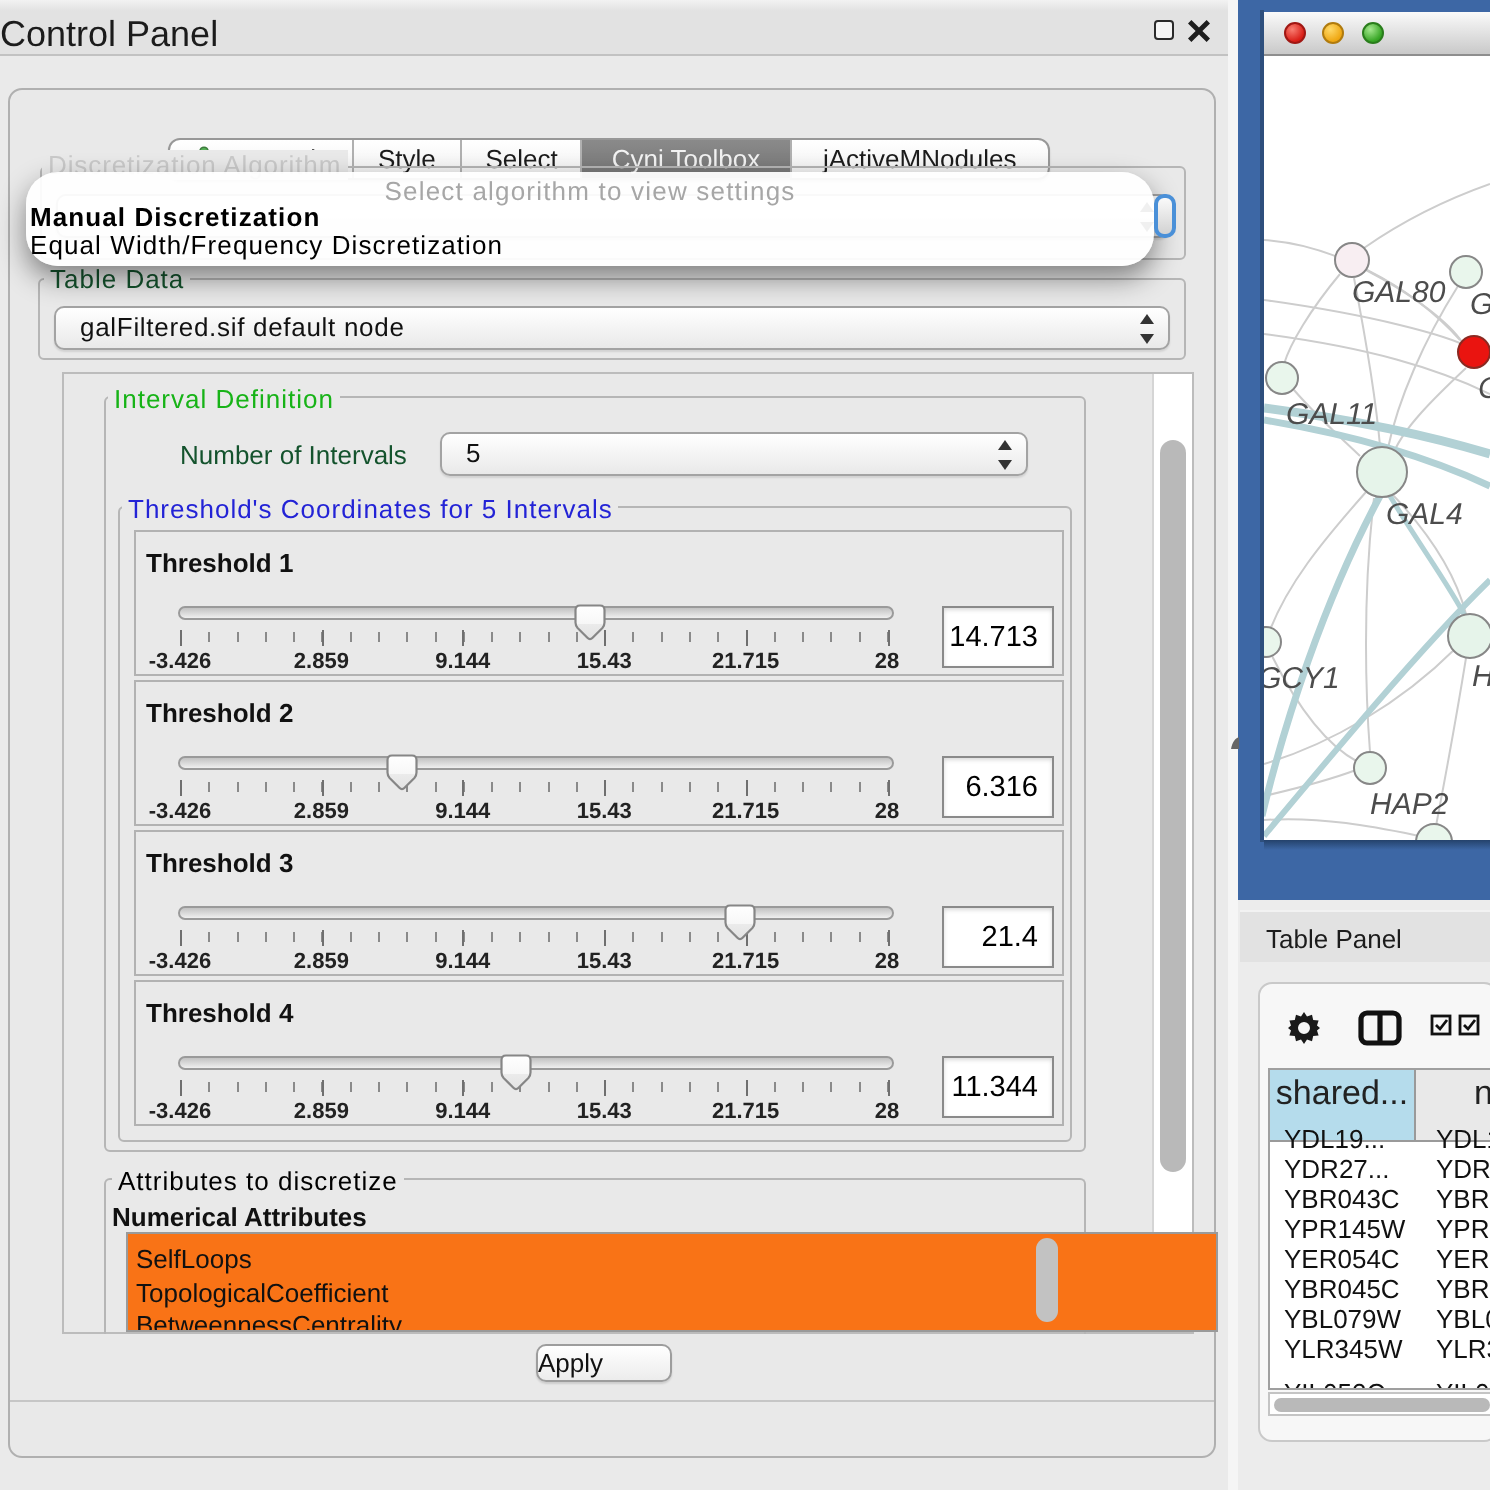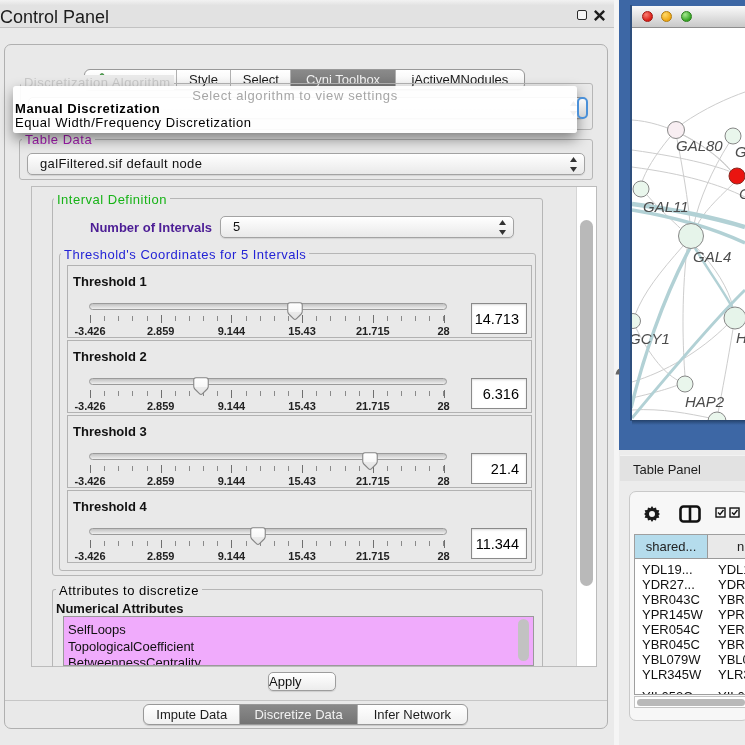--- a/index.html
+++ b/index.html
@@ -38,48 +38,48 @@
 .tpanel .tname { position:absolute; left:5px; top:8px; font-size:13px; font-weight:bold; color:#111; }
 .track { position:absolute; left:21px; top:37px; width:358px; height:7px; border:1px solid #9a9a9a; border-radius:4px; background:linear-gradient(#c2c2c2,#efefef); }
 .minticks { position:absolute; left:22px; top:50px; width:356px; height:5px;
   background:repeating-linear-gradient(90deg, #8a8a8a 0 1px, transparent 1px 14.14px); }
 .majtick { position:absolute; top:49px; width:1px; height:8px; background:#6f6f6f; }
 .tlabel { position:absolute; top:59px; font-size:11px; font-weight:bold; color:#222; transform:translateX(-50%); white-space:nowrap; }
 .thumb { position:absolute; top:36px; width:16px; height:19px; }
 .vbox { position:absolute; left:403px; top:37px; width:56px; height:31px; background:#fff; border:1px solid #8a8a8a; box-shadow:inset 0 1px 2px rgba(0,0,0,0.15); font-size:14.5px; color:#000; text-align:right; padding:7px 7px 0 0; }
 
 
-#attrlist { left:63px; top:616px; width:471px; height:50px; background:#f0abfc; border:1px solid #9a9a9a; overflow:hidden; padding-top:5px; }
+#attrlist { left:63px; top:616px; width:546px; height:50px; background:#f97316; border:1px solid #9a9a9a; overflow:hidden; padding-top:5px; }
 #attrlist div { font-size:13px; color:#111; padding-left:4px; height:16.5px; line-height:16.5px; }
 
 
 .vtrack { position:absolute; background:#ffffff; }
 .vthumb { position:absolute; background:#b9b9b9; border-radius:7px; }
 
 
-#popup { left:13px; top:86px; width:564px; height:47px; background:rgba(255,255,255,0.93); border-radius:3px; box-shadow:0 6px 14px rgba(0,0,0,0.45); z-index:50; }
+#popup { left:13px; top:86px; width:564px; height:47px; background:rgba(255,255,255,0.93); border-radius:16px; box-shadow:0 6px 14px rgba(0,0,0,0.45); z-index:50; }
 #popup .p1 { position:absolute; left:0; right:0; top:2px; text-align:center; font-size:13px; letter-spacing:0.6px; color:#a6a6a6; }
 #popup .p2 { position:absolute; left:2px; top:15px; font-size:13px; letter-spacing:0.55px; font-weight:bold; color:#000; }
 #popup .p3 { position:absolute; left:2px; top:28.5px; font-size:13px; letter-spacing:0.55px; color:#000; }
 
 
 #applybtn { left:268px; top:672px; width:68px; height:19px; background:linear-gradient(#ffffff,#ececec); border:1px solid #9d9d9d; border-radius:5px; font-size:13px; color:#111; line-height:17px; box-shadow:0 1px 1px rgba(0,0,0,0.12); }
 
 
 #netframe { left:619px; top:0; width:126px; height:450px; background:#3d67a5; }
 #nettitle { left:632px; top:6px; width:113px; height:22px; background:linear-gradient(#fafafa,#c9c9c9); border-bottom:1px solid #8e8e8e; }
 .light { position:absolute; top:11px; width:11px; height:11px; border-radius:50%; }
 #netcanvas { left:632px; top:28px; width:116px; height:392px; background:#ffffff; overflow:hidden;font-style:italic; }
 #netshadow { left:632px; top:420px; width:113px; height:5px; background:linear-gradient(#24426b,#3d67a5); }
 
 #tpbar { left:620px; top:455px; width:125px; height:26px; background:#e2e2e2; border-top:1px solid #f2f2f2; }
 #tpbar .t { position:absolute; left:13px; top:6px; font-size:13px; color:#1c1c1c; }
 #tablecard { left:629px; top:491px; width:120px; height:230px; background:#f7f7f7; border:1px solid #c9c9c9; border-radius:7px; }
 #tbl { left:634px; top:534px; width:111px; height:161px; background:#fff; border:1px solid #9f9f9f; border-right:none; overflow:hidden; }
-.hcell { position:absolute; top:0; height:24px; font-size:13px; color:#222; text-align:center; line-height:24px; border-right:1px solid #9a9a9a; border-bottom:1px solid #9a9a9a; }
+.hcell { position:absolute; top:0; height:36px; font-size:17px; color:#222; text-align:center; line-height:24px; border-right:1px solid #9a9a9a; border-bottom:1px solid #9a9a9a; }
 .trow { position:absolute; width:200px; font-size:13px; color:#111; height:15px; line-height:15px; }
 #hscroll { left:634px; top:696px; width:111px; height:12px; background:#fff; border:1px solid #c4c4c4; border-right:none; }
 #hthumb { position:absolute; left:2px; top:2px; width:108px; height:7px; background:#b9b9b9; border-radius:4px; }
 </style>
 </head>
 <body>
 <div id="page">
 
   <div class="abs" id="cpanel"></div>
   <div class="abs" id="titlebar">
@@ -109,37 +109,37 @@
   <div class="abs" style="left:21px; top:75px; font-size:13px; letter-spacing:0.45px; color:#c9c9c9; background:#e9e9e9; padding:0 3px;">Discretization Algorithm</div>
   <div class="combo" style="left:28px; top:97px; width:557px;">
     <svg class="arrows" viewBox="0 0 7 15">
         <path d="M3.5 0 L7 5 H0 Z" fill="#333"></path>
         <path d="M3.5 15 L0 10 H7 Z" fill="#333"></path>
       </svg>
   </div>
   <div class="abs" style="left:577px; top:97px; width:11px; height:22px; border:2.5px solid #4a90d8; border-radius:5px; background:linear-gradient(#fafafa,#d2d2d2); z-index:60;"></div>
 
   <div class="group" style="left:19px; top:139px; width:574px; height:41px;"></div>
-  <div class="gtitle" style="left:22px; top:132px; color:#a21caf;">Table Data</div>
+  <div class="gtitle" style="left:22px; top:132px; color:#14532d;">Table Data</div>
   <div class="combo" style="left:27px; top:153px; width:558px;">
     <span class="ctext">galFiltered.sif default node</span>
     <svg class="arrows" viewBox="0 0 7 15">
         <path d="M3.5 0 L7 5 H0 Z" fill="#333"></path>
         <path d="M3.5 15 L0 10 H7 Z" fill="#333"></path>
       </svg>
   </div>
 
   <div class="abs" style="left:31px; top:186px; width:566px; height:481px; border:1px solid #bcbcbc; background:#e9e9e9;"></div>
   <div class="vtrack" style="left:576px; top:187px; width:20px; height:479px; border-left:1px solid #d5d5d5;"></div>
   <div class="vthumb" style="left:580px; top:220px; width:13px; height:366px;"></div>
 
   <div class="group" style="left:52px; top:198px; width:491px; height:378px;"></div>
   <div class="gtitle" style="left:54px; top:192px; color:#17b317;">Interval Definition</div>
 
-  <div class="abs" style="left:90px; top:220px; font-size:13px; font-weight:bold; color:#4c1d95;">Number of Intervals</div>
+  <div class="abs" style="left:90px; top:220px; font-size:13px; font-weight:normal; color:#14532d;">Number of Intervals</div>
   <div class="combo" style="left:220px; top:216px; width:294px;">
     <span class="ctext">5</span>
     <svg class="arrows" viewBox="0 0 7 15">
         <path d="M3.5 0 L7 5 H0 Z" fill="#333"></path>
         <path d="M3.5 15 L0 10 H7 Z" fill="#333"></path>
       </svg>
   </div>
 
   <div class="group" style="left:59px; top:253px; width:477px; height:318px;"></div>
   <div class="gtitle" style="left:61px; top:247px; color:#2323d6;">Threshold's Coordinates for 5 Intervals</div>
@@ -239,25 +239,20 @@
     <div>SelfLoops</div>
     <div>TopologicalCoefficient</div>
     <div>BetweennessCentrality</div>
   </div>
   <div class="vthumb" style="left:518px; top:619px; width:11px; height:42px; background:#c2c2c2;"></div>
 
   <div class="abs" style="left:26px; top:667px; width:571px; height:33px; background:#e9e9e9;"></div>
   <div class="abs" id="applybtn">Apply</div>
   <div class="abs" style="left:5px; top:700px; width:602px; height:1px; background:#c6c6c6;"></div>
 
-  <div class="abs seg" style="left:143px; top:704px; width:325px;">
-    <div class="s" style="width:97px;">Impute Data</div>
-    <div class="s sel" style="width:118px;">Discretize Data</div>
-    <div class="s" style="width:110px;">Infer Network</div>
-  </div>
 
   <div class="abs" id="popup">
     <div class="p1">Select algorithm to view settings</div>
     <div class="p2">Manual Discretization</div>
     <div class="p3">Equal Width/Frequency Discretization</div>
   </div>
 
   <svg class="abs" style="left:615px; top:368px; z-index:5;" width="5" height="7" viewBox="0 0 5 7">
       <path d="M4.5 0.5 C2.5 1.2 1.2 3 0.5 6.5 L4.5 6.5 Z" fill="#666"></path>
     </svg>

